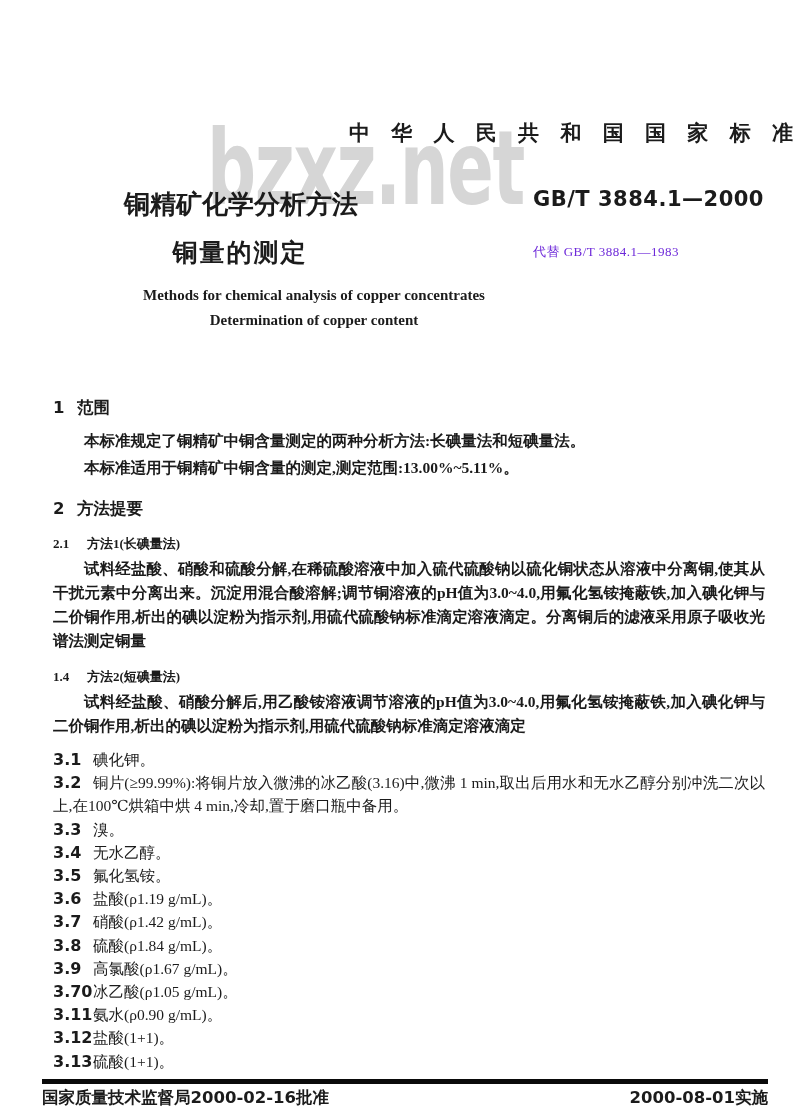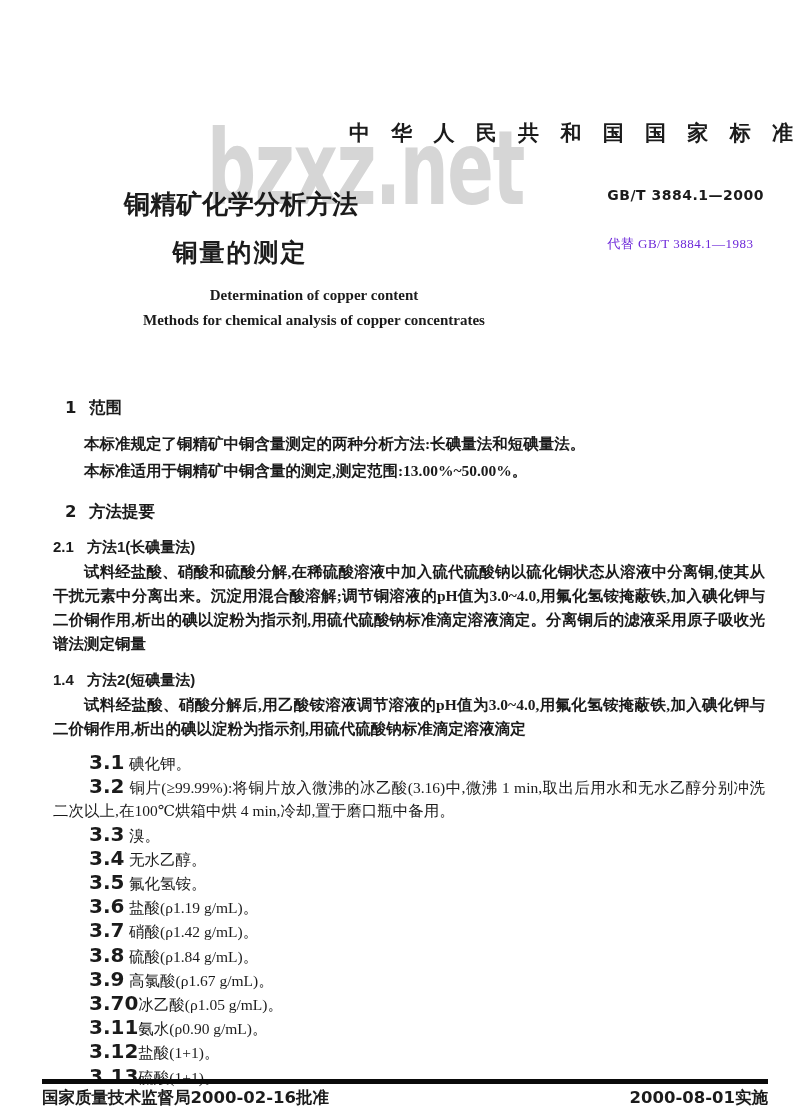--- a/index.html
+++ b/index.html
@@ -56,21 +56,21 @@
   }
   .subtitle-cn {
     margin: 14px 0 0 0;
     font-family: "DejaVu Sans", "Liberation Sans", sans-serif;
     font-size: 25px; font-weight: 700; letter-spacing: 2px;
     white-space: nowrap;
   }
   .codes { margin-left: auto; margin-right: 44px; text-align: left; padding-top: 0px; }
   .std-code {
     font-family: "DejaVu Sans", "Liberation Sans", sans-serif;
-    font-size: 14px; font-weight: 700; letter-spacing: 0.5px;
+    font-size: 21px; font-weight: 700; letter-spacing: 0.5px;
     white-space: nowrap;
   }
   .replaces-note {
     margin-top: 32px;
     font-size: 13px;
     color: #6d28d9;
     letter-spacing: 0.5px;
     white-space: nowrap;
   }
   .en-titles {
@@ -78,33 +78,33 @@
     margin-left: 38px;
     width: 536px;
     text-align: center;
     font-weight: 700;
     font-size: 15px;
     line-height: 25px;
   }
   
   .doc-body { margin: 0 43px 0 45px; }
   .sec-head {
-    margin: 12px;
+    margin: 0;
     font-family: "DejaVu Sans", "Liberation Sans", sans-serif;
     font-size: 16.5px; font-weight: 700;
     line-height: 22px;
   }
   .sec-head .sec-no { display: inline-block; min-width: 24px; }
   .sec-scope { margin-top: 64px; }
   .sec-methods { margin-top: 18px; }
   .sec-reagents { margin-top: 16px; }
   .sub-head {
     margin: 13px 0 0 0;
-    font-family: Liberation Sans, sans-serif;
-    font-size: 15px; font-weight: 600;
+    font-family: Liberation Serif, serif;
+    font-size: 13px; font-weight: 600;
     line-height: 21px;
   }
   .sub-head .sec-no { display: inline-block; min-width: 34px; }
   .body-para {
     margin: 9px 0 0 0;
     font-size: 15.5px;
     line-height: 25px;
     text-indent: 2em;
     text-align: justify;
     font-weight: bold;
@@ -115,23 +115,22 @@
   .reagent-item {
     margin: 0;
     font-size: 15.5px;
     line-height: 23.2px;
     text-align: justify;
   }
   .reagent-item .no {
     display: inline-block;
     min-width: 40px;
     font-family: "DejaVu Sans", "Liberation Sans", sans-serif;
-    font-size: 20px;
+    font-size: 16px;
     font-weight: 600;
-    margin-left: 36px;
   }
   
   .footer {
     position: absolute;
     left: 42px; right: 40px; top: 1079px;
     z-index: 1;
     border-top: 5px solid #0a0a0a;
     padding-top: 3px;
     display: flex;
     justify-content: space-between;
@@ -158,31 +157,31 @@
         <p class="title-cn">铜精矿化学分析方法</p>
         <p class="subtitle-cn">铜量的测定</p>
       </div>
       <div class="codes">
         <div class="std-code">GB/T 3884.1—2000</div>
         <div class="replaces-note">代替 GB/T 3884.1—1983</div>
       </div>
     </div>
 
     <div class="en-titles">
+      <div>Methods for chemical analysis of copper concentrates</div>
       <div>Determination of copper content</div>
-      <div>Methods for chemical analysis of copper concentrates</div>
     </div>
 
     <div class="doc-body">
 
       <h2 class="sec-head sec-scope">
         <span class="sec-no">1</span><span>范围</span>
       </h2>
       <p class="body-para">本标准规定了铜精矿中铜含量测定的两种分析方法:长碘量法和短碘量法。</p>
-      <p class="body-para tight">本标准适用于铜精矿中铜含量的测定,测定范围:13.00%~50.00%。</p>
+      <p class="body-para tight">本标准适用于铜精矿中铜含量的测定,测定范围:13.00%~5.11%。</p>
 
       <h2 class="sec-head sec-methods">
         <span class="sec-no">2</span><span>方法提要</span>
       </h2>
 
       <h3 class="sub-head">
         <span class="sec-no">2.1</span><span>方法1(长碘量法)</span>
       </h3>
       <p class="body-para tight">试料经盐酸、硝酸和硫酸分解,在稀硫酸溶液中加入硫代硫酸钠以硫化铜状态从溶液中分离铜,使其从干扰元素中分离出来。沉淀用混合酸溶解;调节铜溶液的pH值为3.0~4.0,用氟化氢铵掩蔽铁,加入碘化钾与二价铜作用,析出的碘以淀粉为指示剂,用硫代硫酸钠标准滴定溶液滴定。分离铜后的滤液采用原子吸收光谱法测定铜量</p>
 

